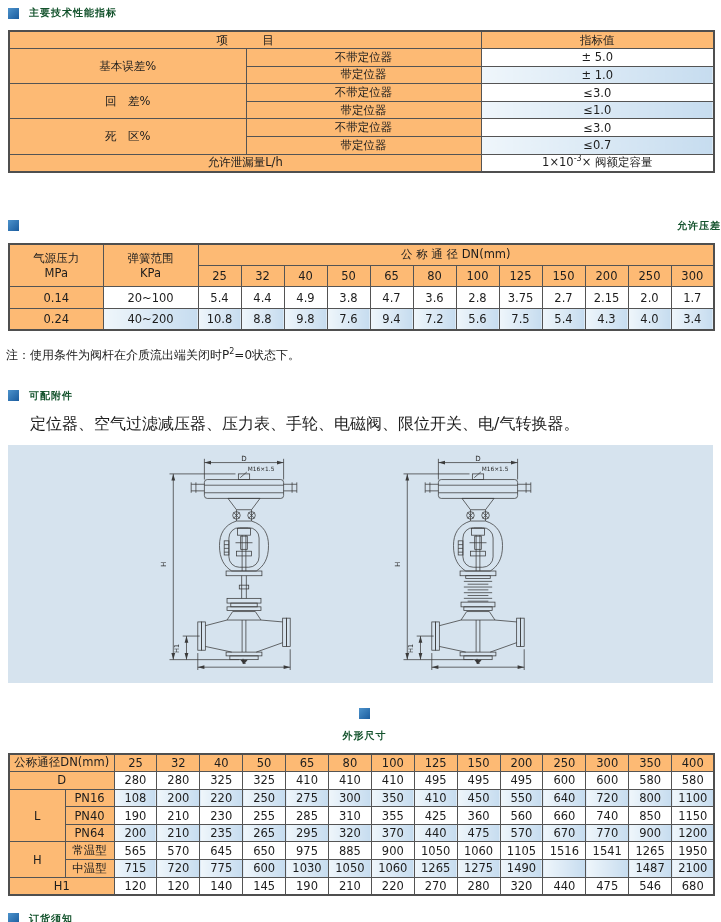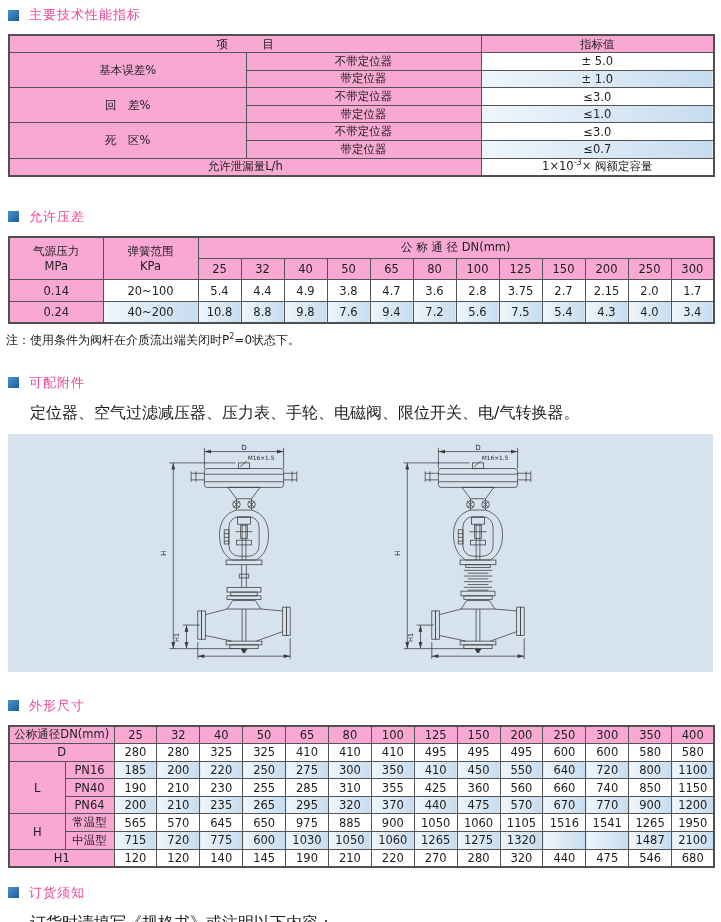--- a/index.html
+++ b/index.html
@@ -8,45 +8,45 @@
     height:922px; overflow:hidden;
     font-family:"DejaVu Sans","Liberation Sans",sans-serif;
     color:#1d1d1d; font-size:12px; padding:6px 0 0 0;
   }
   
   .sec { display:flex; align-items:center; gap:10px; margin-left:8px; }
   .sec .bullet {
     width:11px; height:11px; flex:0 0 11px;
     background:linear-gradient(135deg,#4d93cc 0%,#1a5c9e 100%);
   }
-  .sec h2 { font-size:13px; font-weight:normal; color:#ec4899; letter-spacing:1px; }
+  .sec h2 { font-size:10px; font-weight:bold; color:#14532d; letter-spacing:1px; }
   
   table { border-collapse:collapse; table-layout:fixed; width:705px; margin-left:8px; border:2px solid #4f4f4f; }
   td {
     border:1px solid #545454; height:17.6px; text-align:center; vertical-align:middle;
     font-size:11.5px; padding:0 1px; background:#ffffff; overflow:hidden; white-space:nowrap;
   }
-  td.hd, tr.hdr td { background:#f9a8d4; }
+  td.hd, tr.hdr td { background:#fdba74; }
   tr.lt td:not(.hd) { background:linear-gradient(to right,#eff6fb 0%,#c6dcef 100%); }
   .t2 td { height:21.5px; }
   sup { font-size:8px; vertical-align:super; line-height:0; }
   
-  .note { margin:8px 0 0 6px; font-size:12px; }
+  .note { margin:16px 0 0 6px; font-size:12px; }
   .plain { margin:9px 10px 0 30px; font-size:16px; line-height:1.45; }
   
   .diagram-box {
     margin:10px 8px 0 8px; height:238px; background:#d6e3ee;
     display:flex; justify-content:center; gap:36px; padding-top:8px;
   }
   .diagram-box svg { display:block; }
   svg text { font-family:"DejaVu Sans","Liberation Sans",sans-serif; fill:#2c2c2c; }
   .mt1 { margin-top:10px; } 
-  .gap-s2 { margin-top:31px; }
+  .gap-s2 { margin-top:46px;justify-content:space-between; }
   .gap-s3 { margin-top:25px;align-items:center; }
-  .gap-s4 { margin-top:25px; }
+  .gap-s4 { margin-top:25px;flex-direction:column; }
   .gap-s5 { margin-top:16px; }
 </style>
 </head>
 <body>
 
 <div class="sec">
   <span class="bullet"></span>
   <h2>主要技术性能指标</h2>
 </div>
 
@@ -340,21 +340,21 @@
         <td>495</td>
         <td>495</td>
         <td>600</td>
         <td>600</td>
         <td>580</td>
         <td>580</td>
       </tr>
   <tr class="lt">
     <td class="hd" rowspan="3">L</td>
     <td class="hd">PN16</td>
-  <td>185</td>
+  <td>108</td>
         <td>200</td>
         <td>220</td>
         <td>250</td>
         <td>275</td>
         <td>300</td>
         <td>350</td>
         <td>410</td>
         <td>450</td>
         <td>550</td>
         <td>640</td>
@@ -418,21 +418,21 @@
     <td class="hd">中温型</td>
   <td>715</td>
         <td>720</td>
         <td>775</td>
         <td>600</td>
         <td>1030</td>
         <td>1050</td>
         <td>1060</td>
         <td>1265</td>
         <td>1275</td>
-        <td>1320</td>
+        <td>1490</td>
         <td></td>
         <td></td>
         <td>1487</td>
         <td>2100</td>
       </tr>
   <tr>
     <td class="hd" colspan="2">H1</td>
   <td>120</td>
         <td>120</td>
         <td>140</td>

